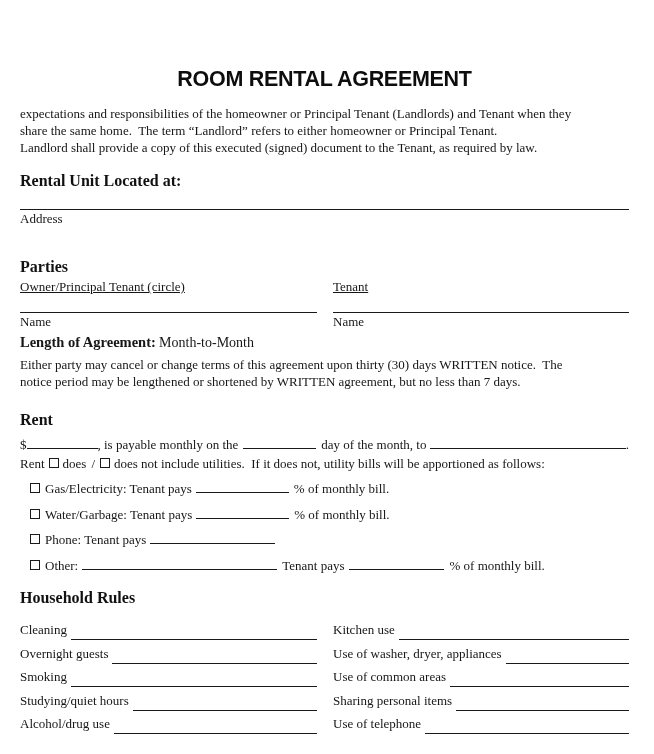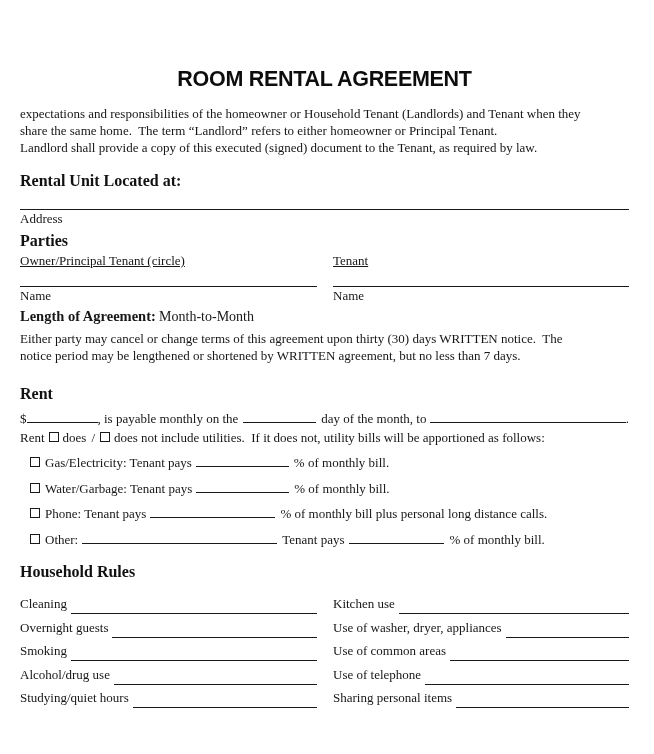--- a/index.html
+++ b/index.html
@@ -20,21 +20,21 @@
     letter-spacing: -0.3px; color: #0d0d0d;
   }
 
   .intro { margin-top: 15px; }
   .textline { line-height: 16.8px; white-space: pre; }
 
   .h-section {
     font-weight: bold; font-size: 16px; line-height: 19px; color: #111;
   }
   .mt-rental { margin-top: 15px; }
-  .mt-parties { margin-top: 4px; }
+  .mt-parties { margin-top: 30px; }
   .mt-terms { margin-top: 20px; }
   .mt-rent { margin-top: 19px; }
   .mt-household { margin-top: 14px; }
 
   .fill { border-bottom: 1.5px solid #1a1a1a; height: 4px; margin-bottom: -2px; }
   .line-block { border-bottom: 1.5px solid #1a1a1a; height: 0; }
   .grow { flex: 1 1 auto; }
 
   .address-line { margin-top: 19px; }
   .small-label { line-height: 16px; margin-top: 1px; }
@@ -81,21 +81,21 @@
   .hr-label { white-space: pre; }
 </style>
 </head>
 <body>
 
 <div class="page">
 
   <div class="doc-title">ROOM RENTAL AGREEMENT</div>
 
   <div class="intro">
-    <div class="textline">expectations and responsibilities of the homeowner or Household Tenant (Landlords) and Tenant when they</div>
+    <div class="textline">expectations and responsibilities of the homeowner or Principal Tenant (Landlords) and Tenant when they</div>
     <div class="textline">share the same home.  The term “Landlord” refers to either homeowner or Principal Tenant.</div>
     <div class="textline">Landlord shall provide a copy of this executed (signed) document to the Tenant, as required by law.</div>
   </div>
 
   <div class="h-section mt-rental">Rental Unit Located at:</div>
   <div class="line-block address-line"></div>
   <div class="small-label">Address</div>
 
   <div class="h-section mt-parties">Parties</div>
   <div class="two-col labels-row">
@@ -152,21 +152,20 @@
     <span class="checkbox"></span>
     <span class="cb-label">Water/Garbage: Tenant pays</span>
     <span class="fill w93"></span>
     <span class="cb-suffix">% of monthly bill.</span>
   </div>
 
   <div class="flexrow cb-row">
     <span class="checkbox"></span>
     <span class="cb-label">Phone: Tenant pays</span>
     <span class="fill w125"></span>
-    <span class="cb-suffix">% of monthly bill plus personal long distance calls.</span>
   </div>
 
   <div class="flexrow cb-row">
     <span class="checkbox"></span>
     <span class="cb-label">Other:</span>
     <span class="fill w195"></span>
     <span class="cb-suffix">Tenant pays</span>
     <span class="fill w95 ml5"></span>
     <span class="cb-suffix">% of monthly bill.</span>
   </div>
@@ -199,33 +198,33 @@
         <span class="hr-label">Smoking</span>
         <span class="fill grow"></span>
       </div>
       <div class="hr-col col-r">
         <span class="hr-label">Use of common areas</span>
         <span class="fill grow"></span>
       </div>
     </div>
     <div class="hr-row">
       <div class="hr-col col-l">
+        <span class="hr-label">Studying/quiet hours</span>
+        <span class="fill grow"></span>
+      </div>
+      <div class="hr-col col-r">
+        <span class="hr-label">Sharing personal items</span>
+        <span class="fill grow"></span>
+      </div>
+    </div>
+    <div class="hr-row">
+      <div class="hr-col col-l">
         <span class="hr-label">Alcohol/drug use</span>
         <span class="fill grow"></span>
       </div>
       <div class="hr-col col-r">
         <span class="hr-label">Use of telephone</span>
         <span class="fill grow"></span>
       </div>
     </div>
-    <div class="hr-row">
-      <div class="hr-col col-l">
-        <span class="hr-label">Studying/quiet hours</span>
-        <span class="fill grow"></span>
-      </div>
-      <div class="hr-col col-r">
-        <span class="hr-label">Sharing personal items</span>
-        <span class="fill grow"></span>
-      </div>
-    </div>
   </div>
 
 </div>
 
 </body></html>

